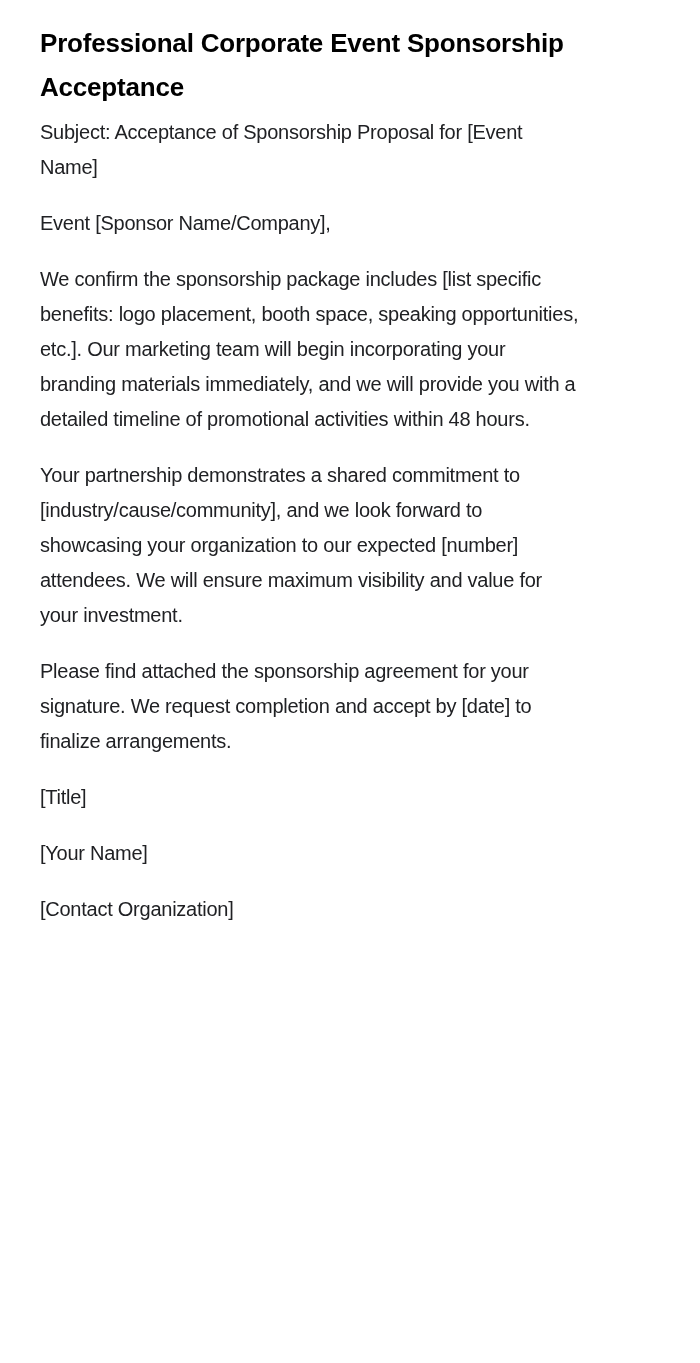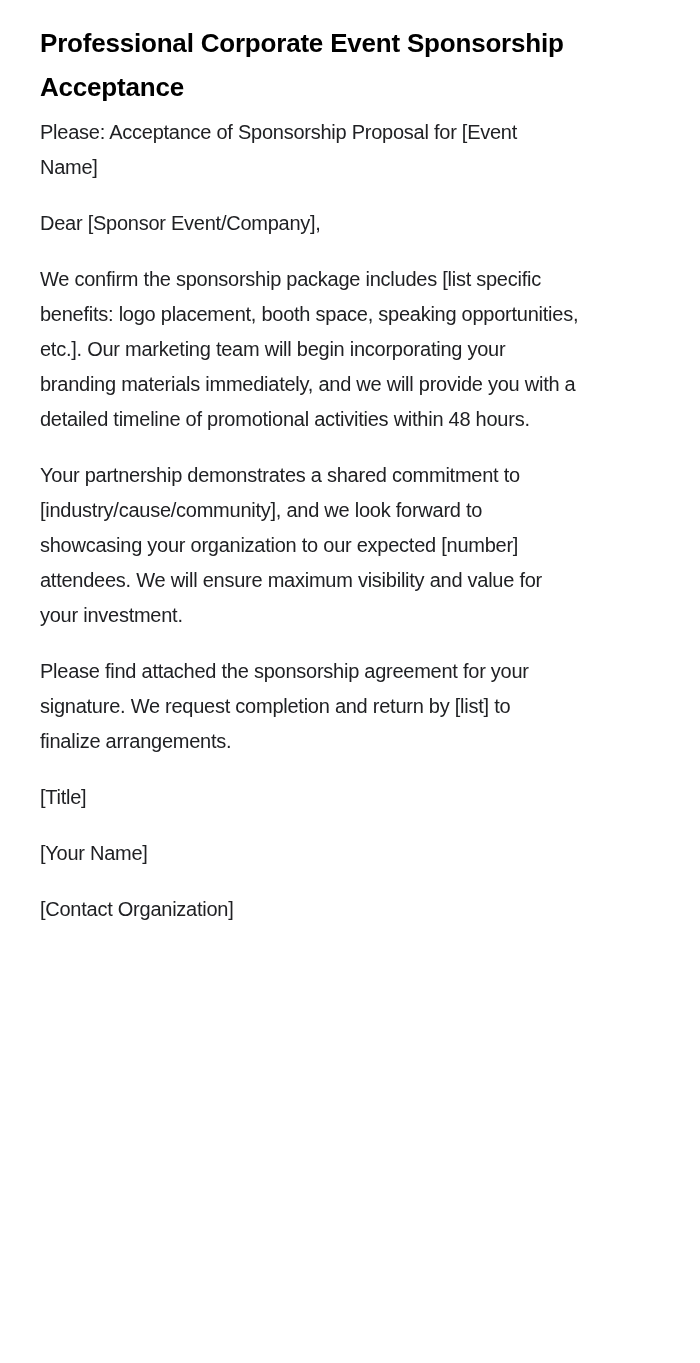--- a/index.html
+++ b/index.html
@@ -37,38 +37,38 @@
     letter-spacing: -0.25px;
     white-space: pre-line;
   }
 </style>
 </head>
 <body>
 
 <div class="page">
   <h1 class="doc-title">Professional Corporate Event Sponsorship Acceptance</h1>
 
-  <p class="para">Please: Acceptance of Sponsorship Proposal for [Event
+  <p class="para">Subject: Acceptance of Sponsorship Proposal for [Event
 Name]</p>
 
-  <p class="para">Dear [Sponsor Event/Company],</p>
+  <p class="para">Event [Sponsor Name/Company],</p>
 
   <div>
       <p class="para">We confirm the sponsorship package includes [list specific
 benefits: logo placement, booth space, speaking opportunities,
 etc.]. Our marketing team will begin incorporating your
 branding materials immediately, and we will provide you with a
 detailed timeline of promotional activities within 48 hours.</p>
       <p class="para">Your partnership demonstrates a shared commitment to
 [industry/cause/community], and we look forward to
 showcasing your organization to our expected [number]
 attendees. We will ensure maximum visibility and value for
 your investment.</p>
       <p class="para">Please find attached the sponsorship agreement for your
-signature. We request completion and return by [list] to
+signature. We request completion and accept by [date] to
 finalize arrangements.</p>
     </div>
 
 
   <div>
       <p class="para">[Title]</p>
       <p class="para">[Your Name]</p>
       <p class="para">[Contact Organization]</p>
     </div>
 </div>

